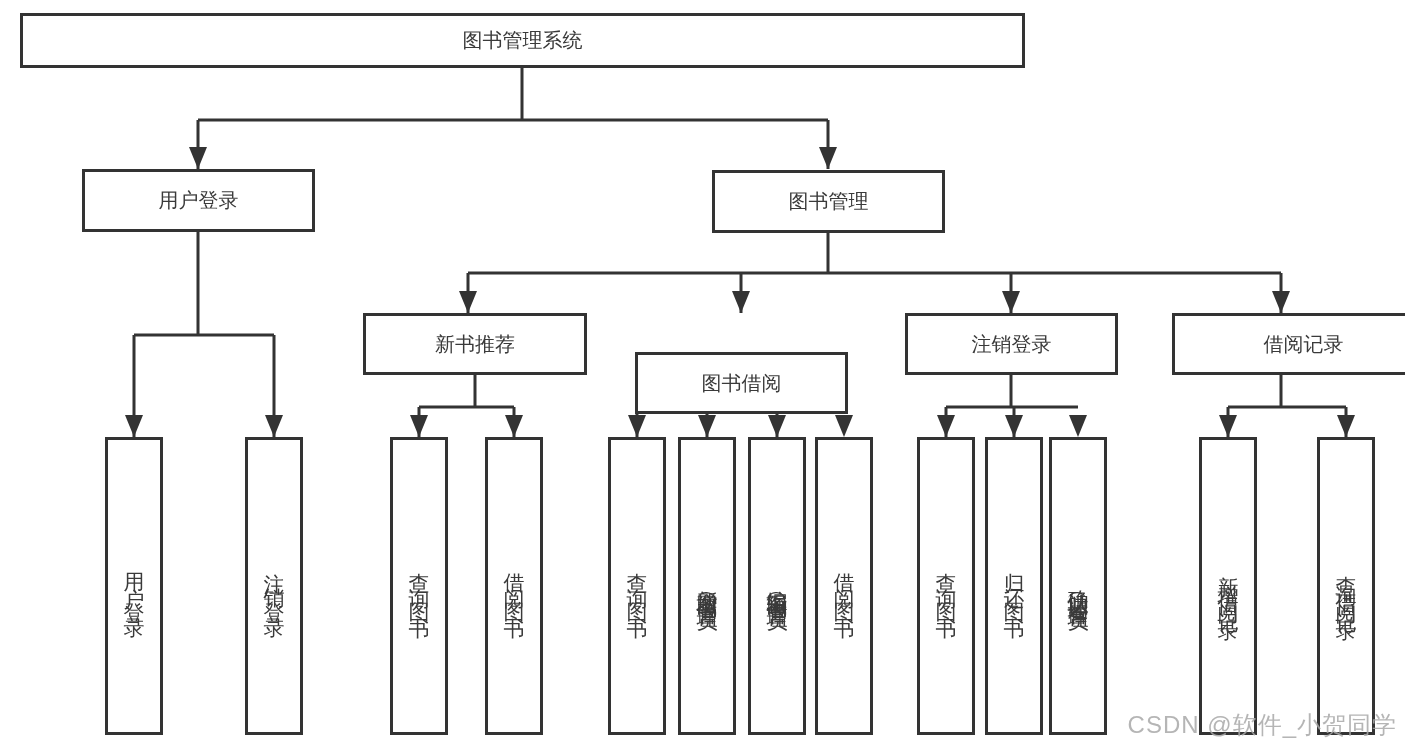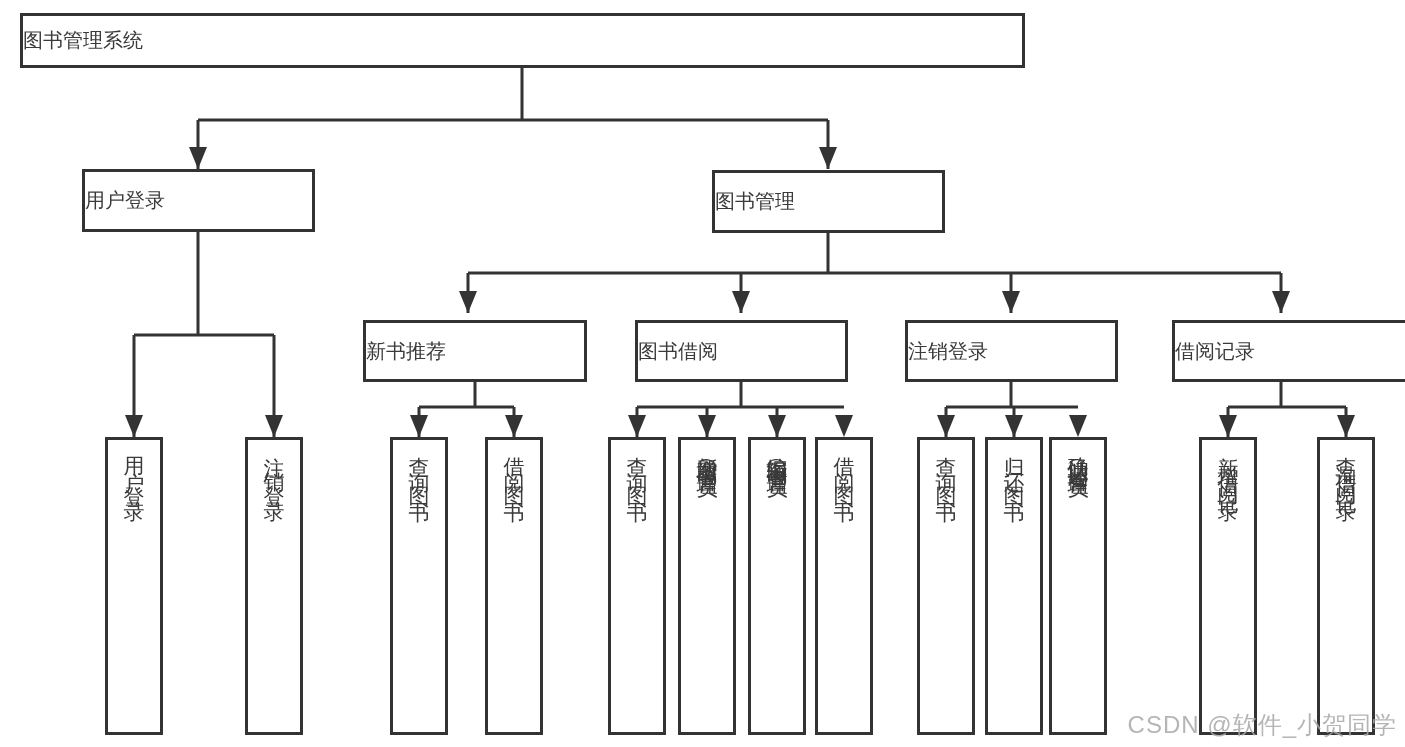--- a/index.html
+++ b/index.html
@@ -20,36 +20,37 @@
     width: 1405px; height: 747px;
     pointer-events: none;
   }
 
   .node {
     position: absolute;
     border: 3px solid #333333;
     background: #ffffff;
     display: flex;
     align-items: center;
+    justify-content: center;
     color: #3a3a3a;
     font-size: 20px;
     text-align: center;
   }
 
   
   .n-root   { left: 20px;  top: 13px;  width: 1005px; height: 55px; }
 
   
   .n-login  { left: 82px;  top: 169px; width: 233px; height: 63px; }
   .n-mgmt   { left: 712px; top: 170px; width: 233px; height: 63px; }
 
   
-  .n-l3     { top: 320px; height: 62px; }
+  .n-l3     { top: 313px; height: 62px; }
   .n-rec    { left: 363px;  width: 224px; }
-  .n-borrow { left: 635px;  width: 213px; }
+  .n-borrow { left: 635px;  width: 213px; margin-top: 39px; }
   .n-cur    { left: 905px;  width: 213px; }
   .n-hist   { left: 1172px; width: 263px; }
 
   
   .leaf {
     top: 437px;
     height: 298px;
     width: 58px;
     writing-mode: vertical-rl;
     text-orientation: mixed;

